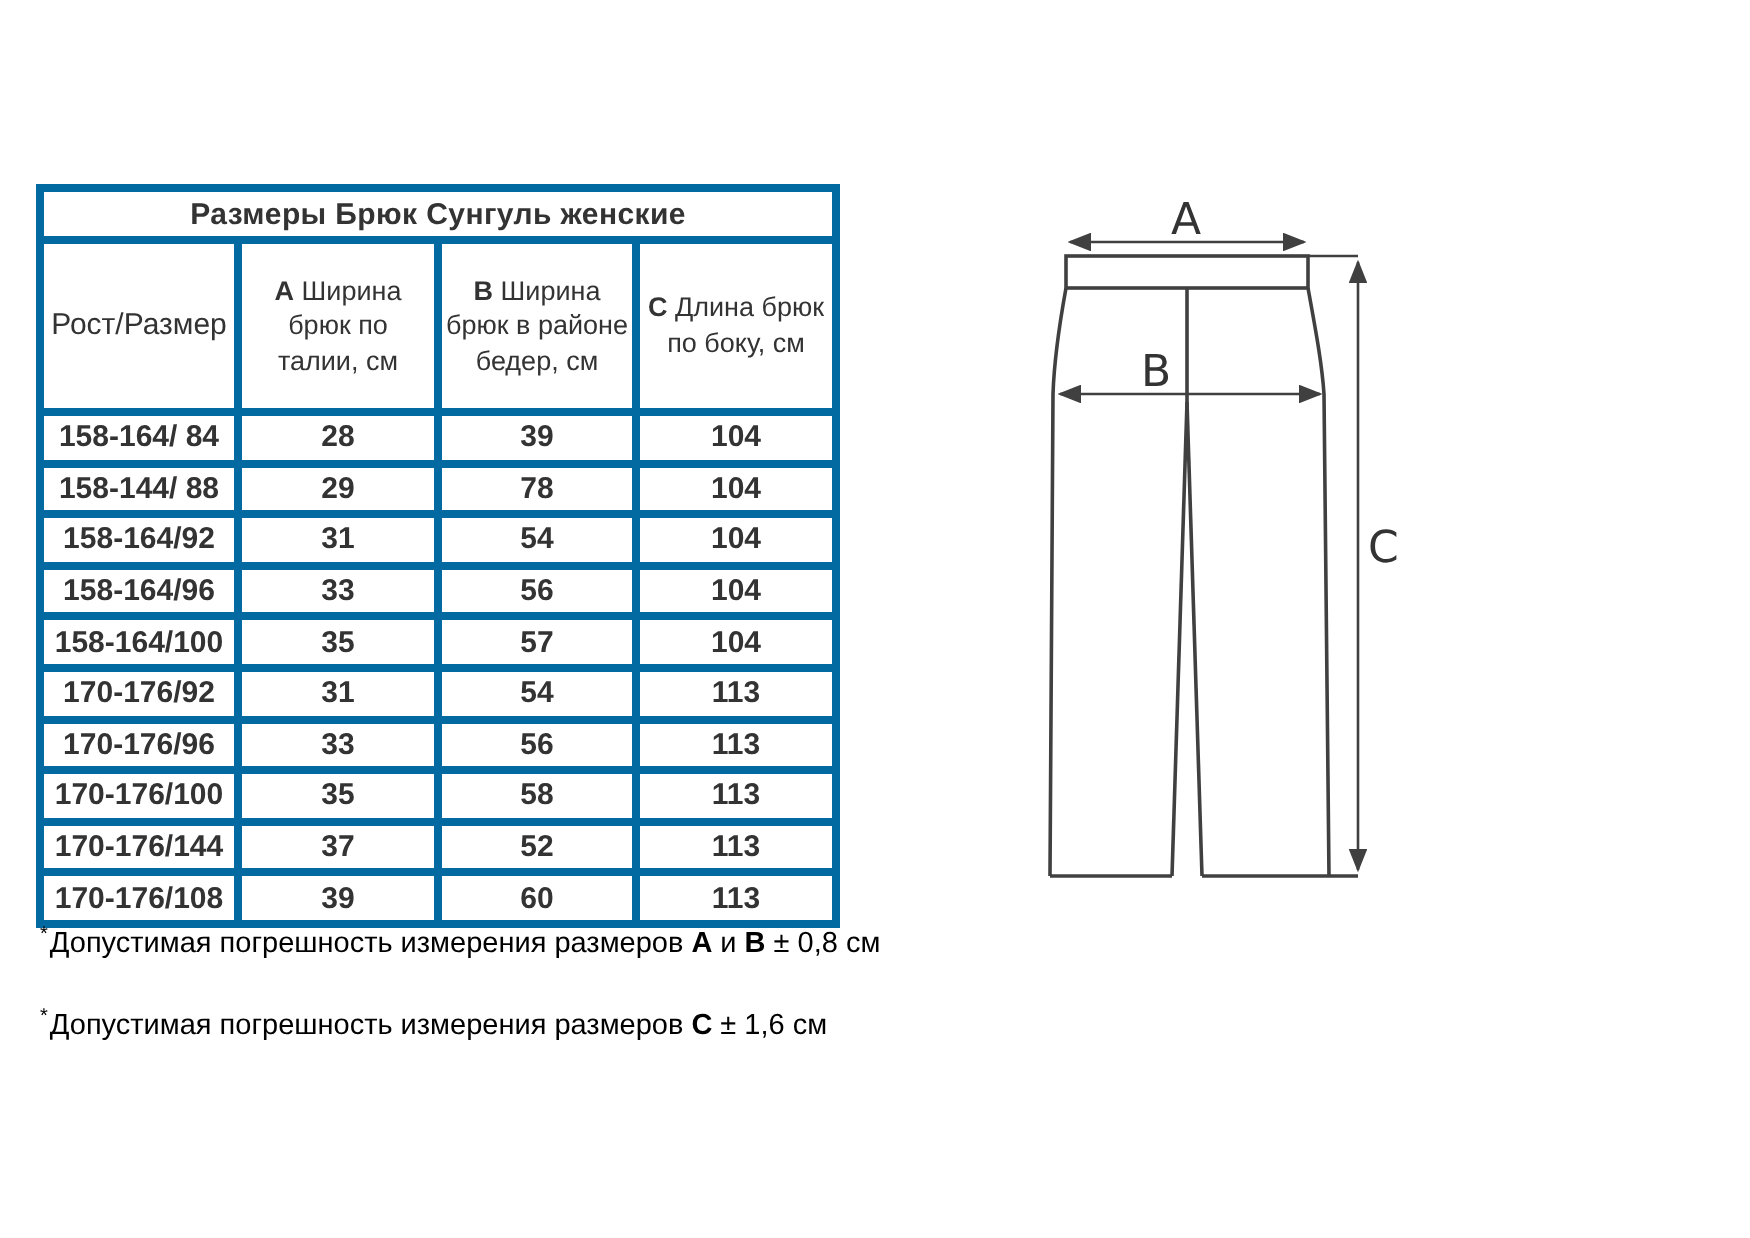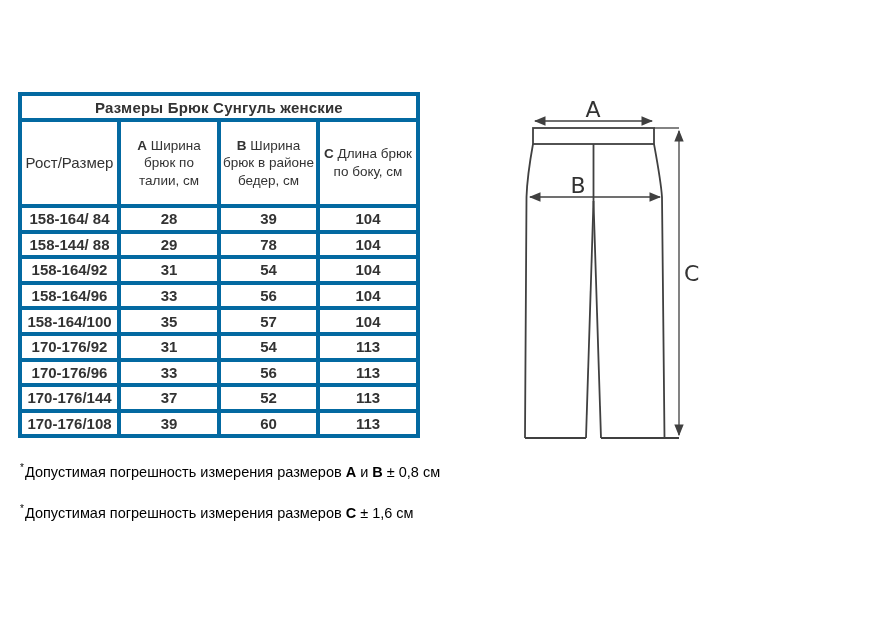--- a/index.html
+++ b/index.html
@@ -140,20 +140,26 @@
       <td>54</td>
       <td>113</td>
     </tr>
     <tr class="data-row">
       <td>170-176/96</td>
       <td>33</td>
       <td>56</td>
       <td>113</td>
     </tr>
     <tr class="data-row">
+      <td>170-176/100</td>
+      <td>35</td>
+      <td>58</td>
+      <td>113</td>
+    </tr>
+    <tr class="data-row">
       <td>170-176/144</td>
       <td>37</td>
       <td>52</td>
       <td>113</td>
     </tr>
     <tr class="data-row">
       <td>170-176/108</td>
       <td>39</td>
       <td>60</td>
       <td>113</td>

